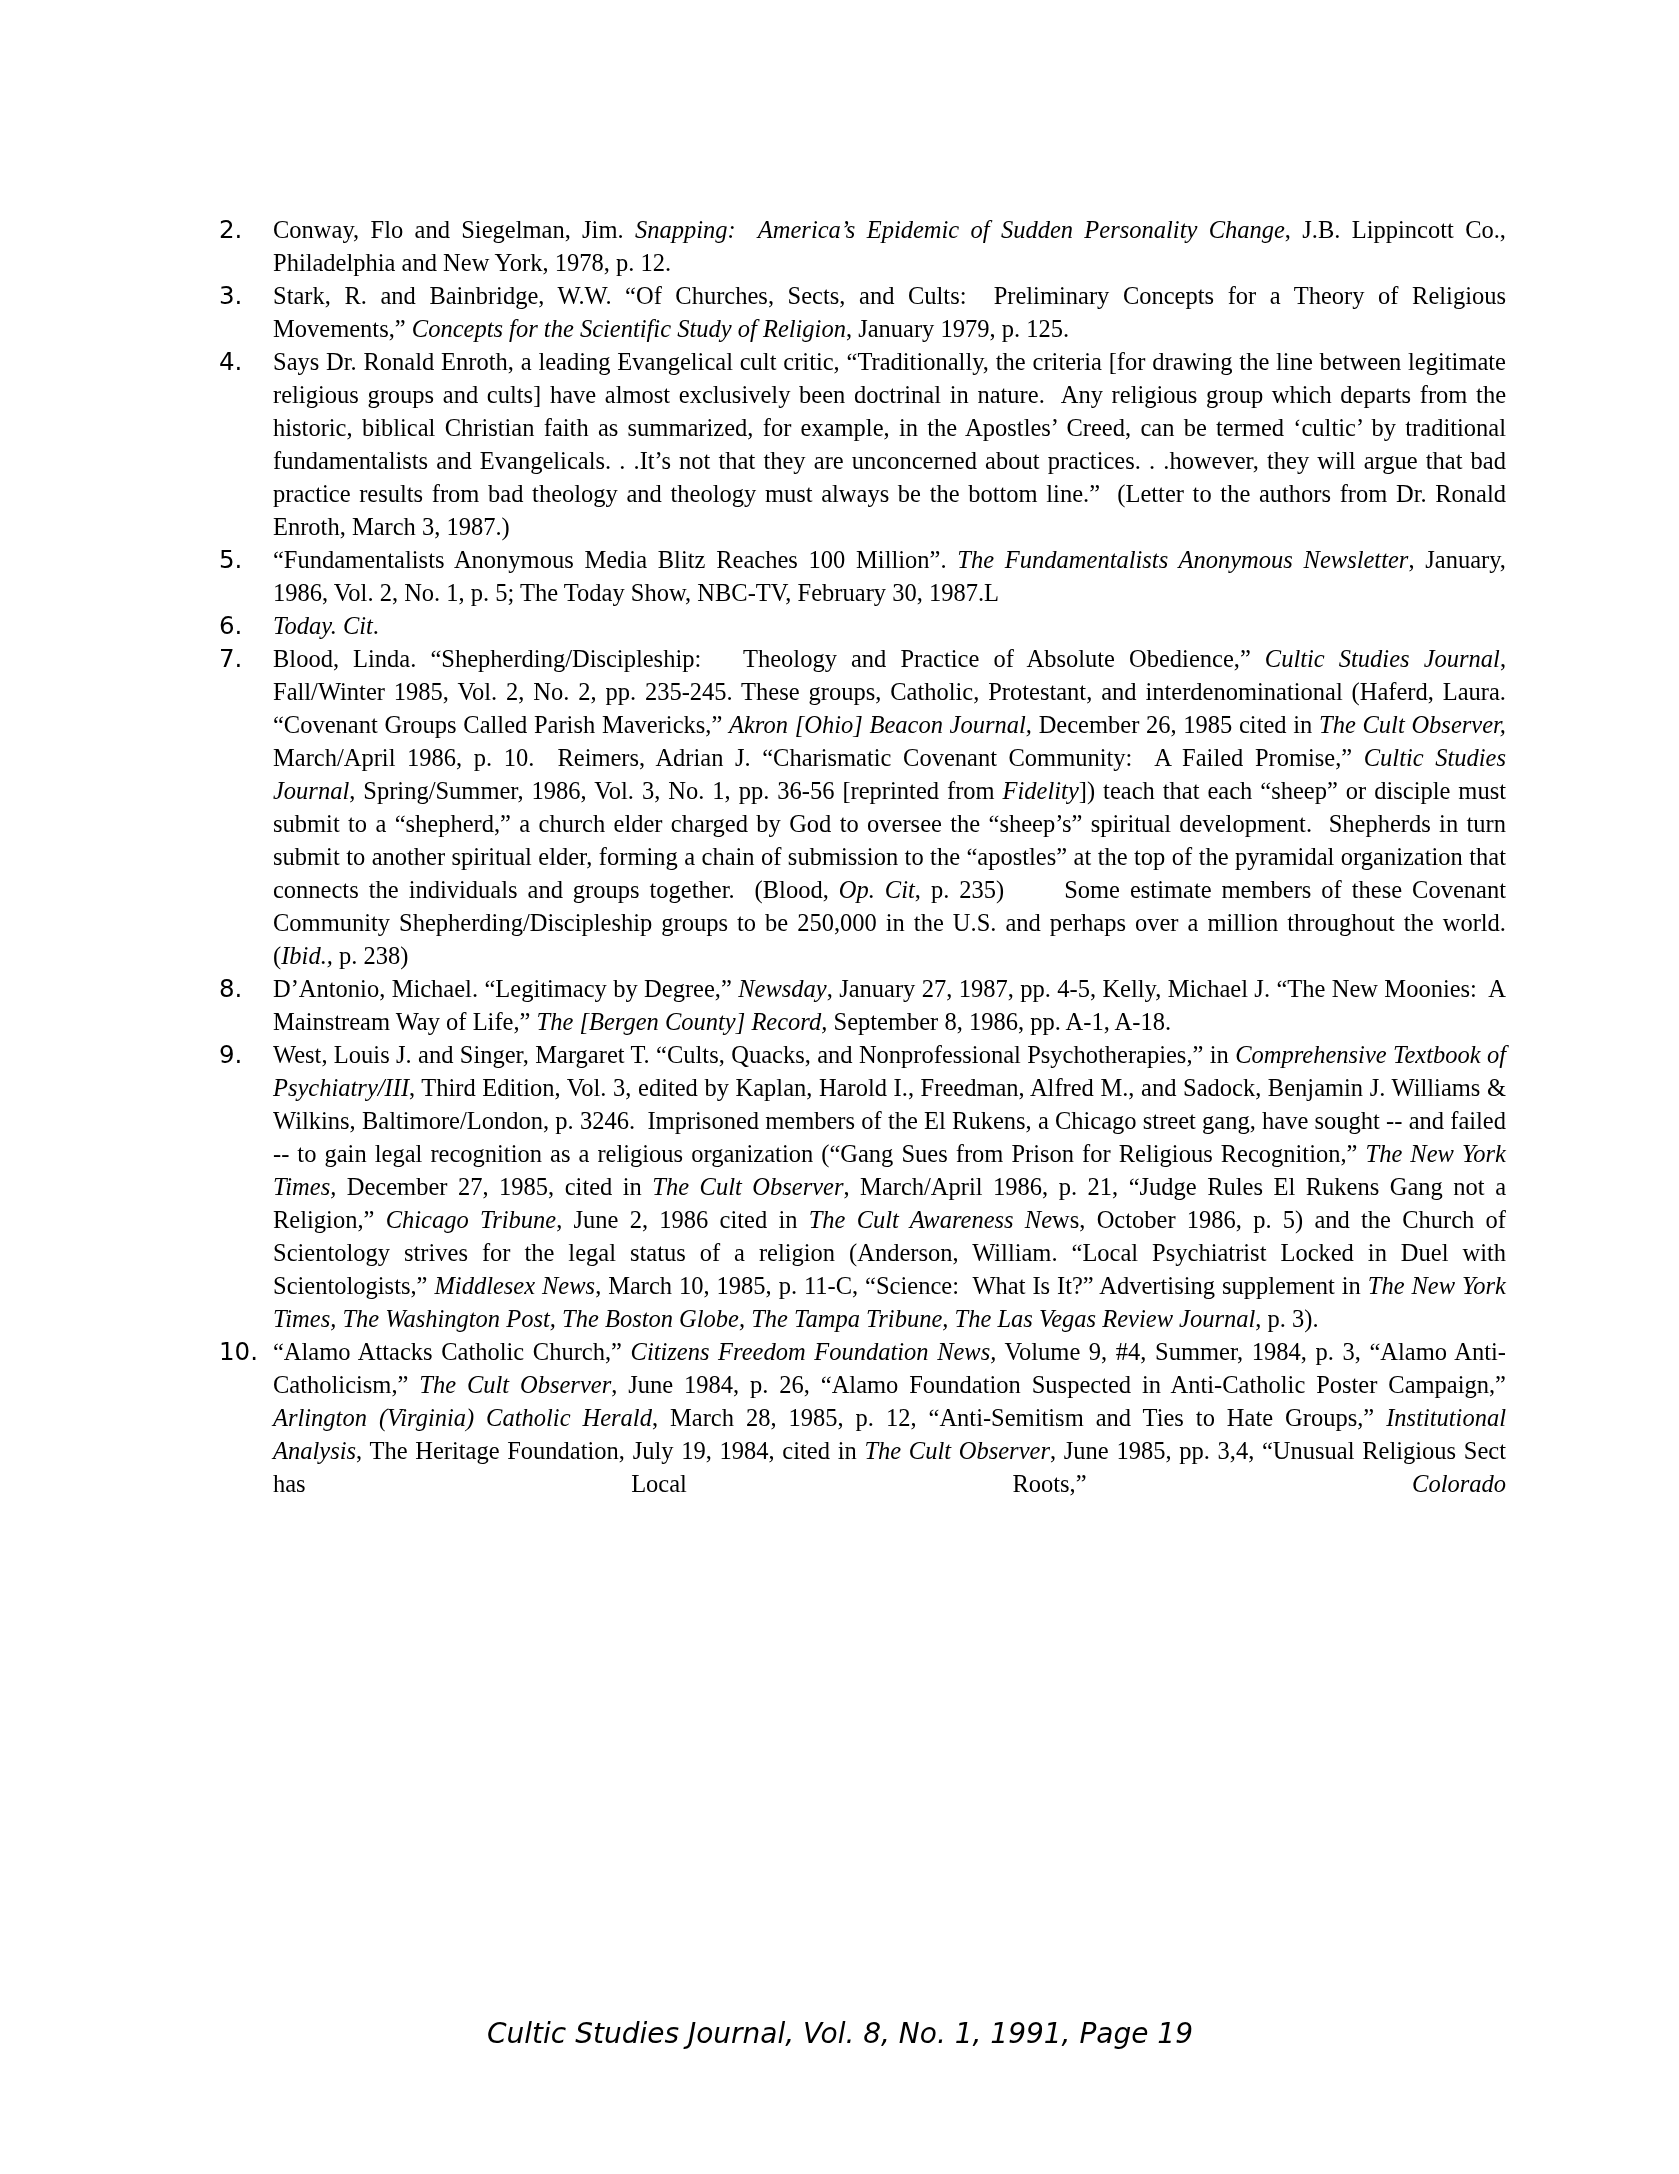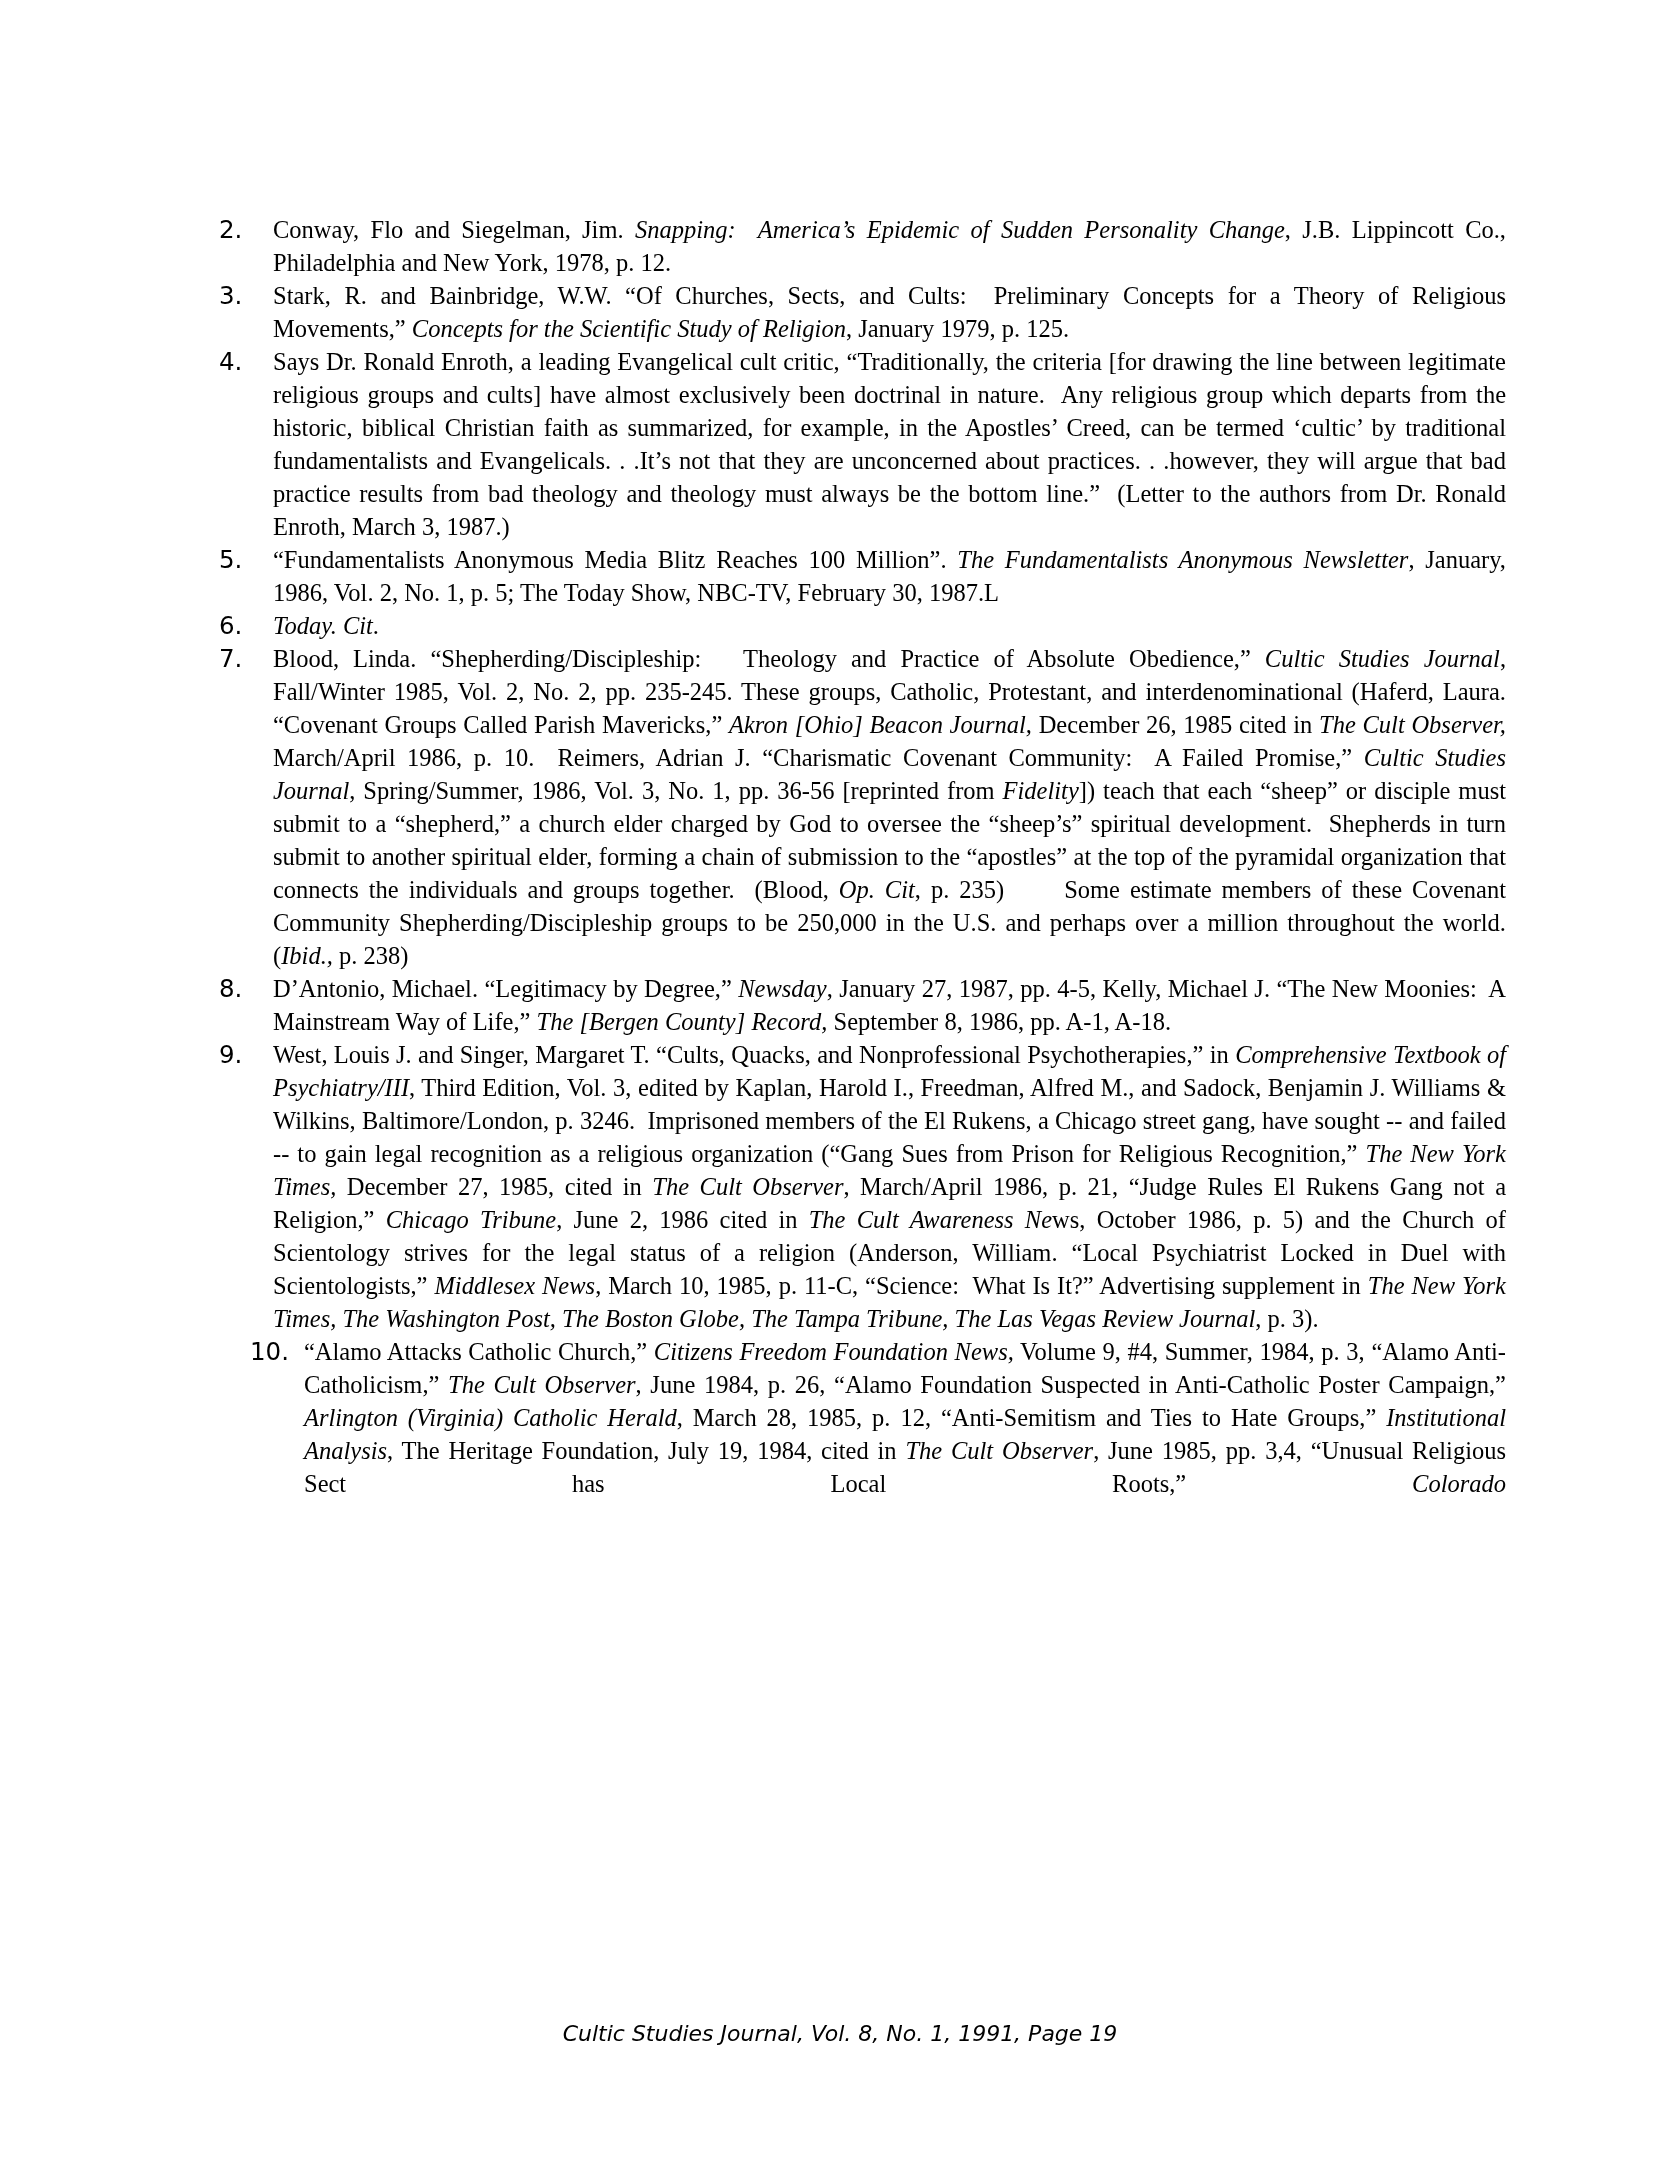--- a/index.html
+++ b/index.html
@@ -28,36 +28,36 @@
     list-style: none;
   }
   li.ref {
     position: relative;
     padding-left: 54px;
     text-align: justify;
     font-size: 24.5px;
     line-height: 33px;
     letter-spacing: 0;
   }
-  li.ref:last-child { text-align-last: justify; margin-left: 31px; }
+  li.ref:last-child { text-align-last: justify; }
   .num {
     position: absolute;
     left: 0;
     top: 0;
     white-space: nowrap;
   }
   .seg { font-style: normal; font-family: Liberation Serif, serif; }
   .seg.italic { font-style: italic; }
   .footer {
     position: absolute;
     left: 0;
     top: 2018px;
     width: 1680px;
     text-align: center;
-    font-size: 22px;
+    font-size: 28px;
     font-style: italic;
     line-height: 32px;
   }
 </style>
 </head>
 <body>
 
 <div class="page">
   <ol class="refs" id="refs">
       <li class="ref"><span class="num">2.</span><span class="body"><span class="seg">Conway, Flo and Siegelman, Jim. </span><span class="seg italic">Snapping:&nbsp; America’s Epidemic of Sudden Personality Change</span><span class="seg">, J.B. Lippincott Co., Philadelphia and New York, 1978, p. 12.</span></span></li>

